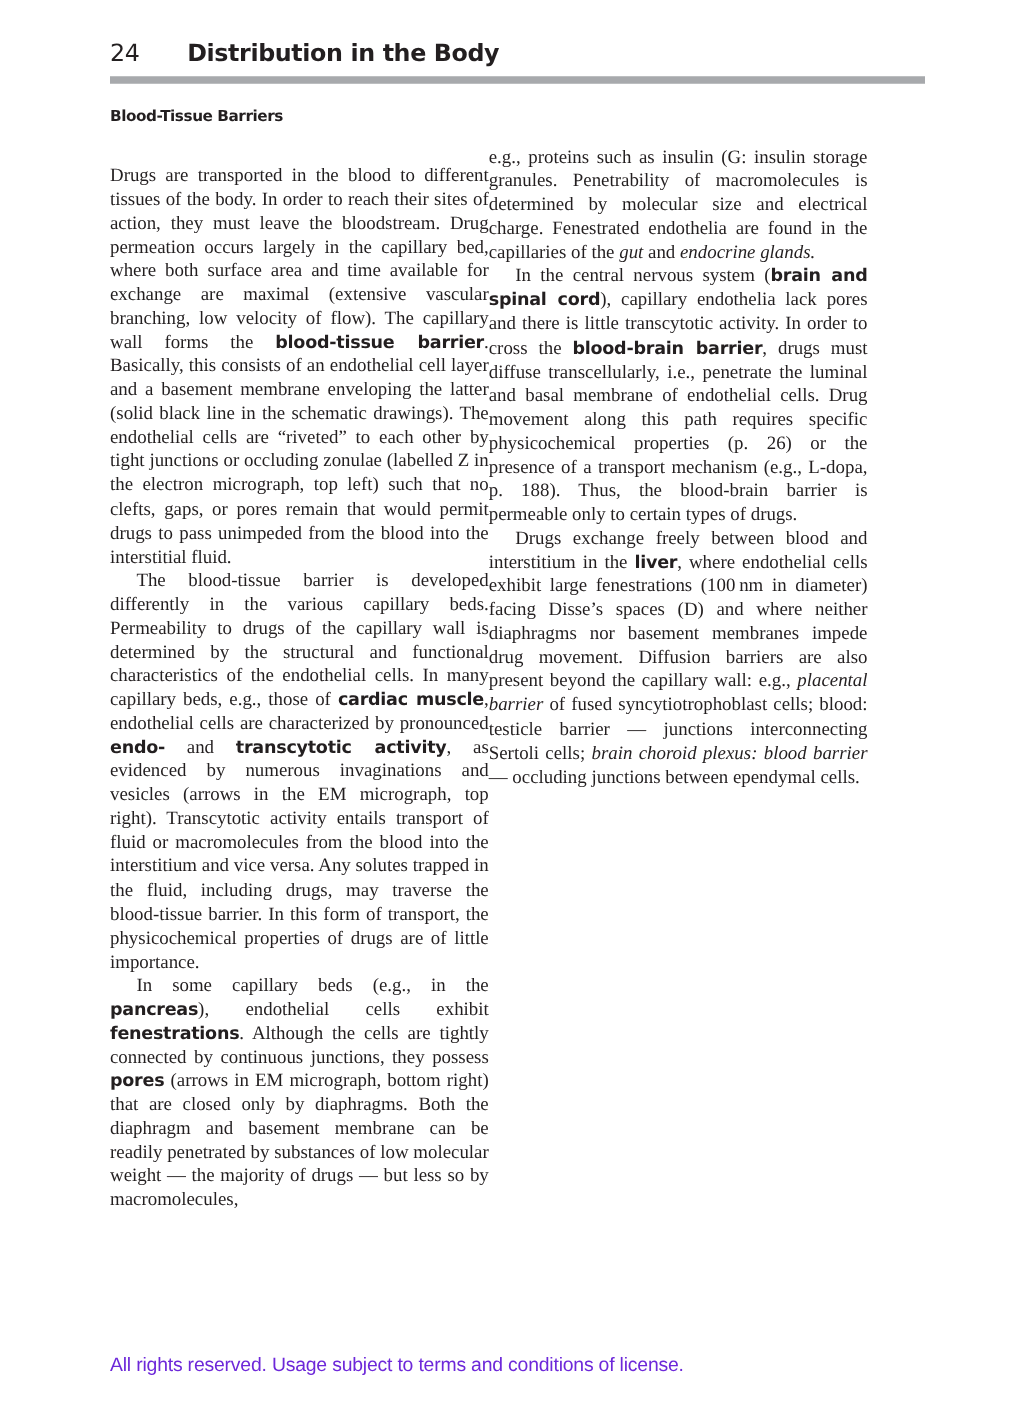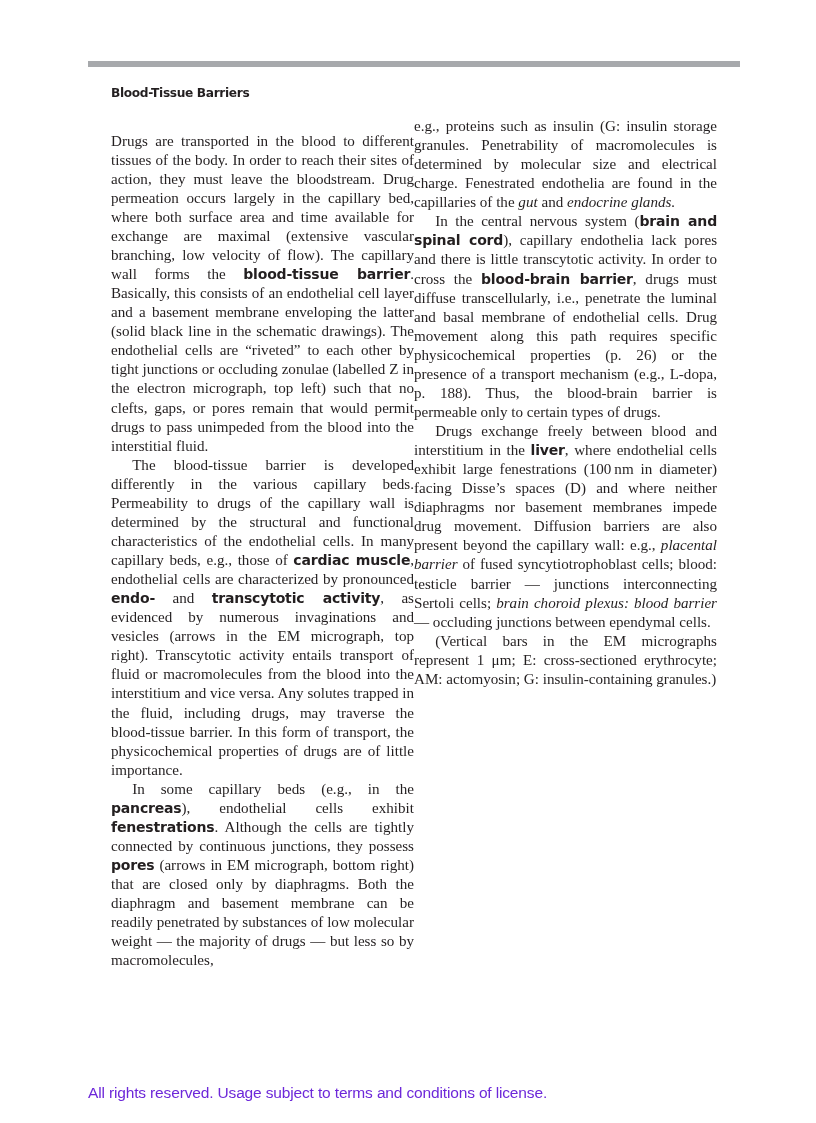--- a/index.html
+++ b/index.html
@@ -59,21 +59,21 @@
   }
 
   
   .cols {
     position: absolute;
     left: 88px;
     top: 86px;
     width: 652px;
     height: 960px;
     display: flex;
-    justify-content: center;
+    justify-content: flex-start;
   }
   .col {
     width: 303px;
   }
 
   .sec-title {
     font-family: "DejaVu Sans", sans-serif;
     font-size: 12.2px;
     font-weight: bold;
     color: #231f20;
@@ -126,39 +126,42 @@
     color: #6d28d9;
     letter-spacing: -0.15px;
     white-space: nowrap;
   }
 </style>
 </head>
 <body>
 
 <div class="page">
 
+  <div class="runhead">
+    <span class="runhead-folio">24</span>
+    <span class="runhead-title">Distribution in the Body</span>
+  </div>
   <div class="head-rule"></div>
 
   <div class="cols">
 
     <div class="col">
       <h2 class="sec-title">Blood-Tissue Barriers</h2>
       <div id="left-col-paras">
           <p class="body noindent"><span>Drugs are transported in the blood to different tissues of the body. In order to reach their sites of action, they must leave the bloodstream. Drug permeation occurs largely in the capillary bed, where both surface area and time available for exchange are maximal (extensive vascular branching, low velocity of flow). The capillary wall forms the </span><strong>blood-tissue barrier</strong><span>. Basically, this consists of an endothelial cell layer and a basement membrane enveloping the latter (solid black line in the schematic drawings). The endothelial cells are “riveted” to each other by tight junctions or occluding zonulae (labelled Z in the electron micrograph, top left) such that no clefts, gaps, or pores remain that would permit drugs to pass unimpeded from the blood into the interstitial fluid.</span></p>
           <p class="body"><span>The blood-tissue barrier is developed differently in the various capillary beds. Permeability to drugs of the capillary wall is determined by the structural and functional characteristics of the endothelial cells. In many capillary beds, e.g., those of </span><strong>cardiac muscle</strong><span>, endothelial cells are characterized by pronounced </span><strong>endo-</strong><span> and </span><strong>transcytotic activity</strong><span>, as evidenced by numerous invaginations and vesicles (arrows in the EM micrograph, top right). Transcytotic activity entails transport of fluid or macromolecules from the blood into the interstitium and vice versa. Any solutes trapped in the fluid, including drugs, may traverse the blood-tissue barrier. In this form of transport, the physicochemical properties of drugs are of little importance.</span></p>
           <p class="body"><span>In some capillary beds (e.g., in the </span><strong>pancreas</strong><span>), endothelial cells exhibit </span><strong>fenestrations</strong><span>. Although the cells are tightly connected by continuous junctions, they possess </span><strong>pores</strong><span> (arrows in EM micrograph, bottom right) that are closed only by diaphragms. Both the diaphragm and basement membrane can be readily penetrated by substances of low molecular weight — the majority of drugs — but less so by macromolecules,</span></p>
         </div>
     </div>
 
     <div class="col">
       <div id="right-col-paras">
           <p class="body noindent"><span>e.g., proteins such as insulin (G: insulin storage granules. Penetrability of macromolecules is determined by molecular size and electrical charge. Fenestrated endothelia are found in the capillaries of the </span><em>gut</em><span> and </span><em>endocrine glands.</em></p>
           <p class="body"><span>In the central nervous system (</span><strong>brain and spinal cord</strong><span>), capillary endothelia lack pores and there is little transcytotic activity. In order to cross the </span><strong>blood-brain barrier</strong><span>, drugs must diffuse transcellularly, i.e., penetrate the luminal and basal membrane of endothelial cells. Drug movement along this path requires specific physicochemical properties (p. 26) or the presence of a transport mechanism (e.g., L-dopa, p. 188). Thus, the blood-brain barrier is permeable only to certain types of drugs.</span></p>
           <p class="body"><span>Drugs exchange freely between blood and interstitium in the </span><strong>liver</strong><span>, where endothelial cells exhibit large fenestrations (100 nm in diameter) facing Disse’s spaces (D) and where neither diaphragms nor basement membranes impede drug movement. Diffusion barriers are also present beyond the capillary wall: e.g., </span><em>placental barrier</em><span> of fused syncytiotrophoblast cells; blood: testicle barrier — junctions interconnecting Sertoli cells; </span><em>brain choroid plexus: blood barrier</em><span> — occluding junctions between ependymal cells.</span></p>
-          <p class="body"><span>(Vertical bars in the EM micrographs represent 1 μm; E: cross-sectioned erythrocyte; AM: actomyosin; G: insulin-containing granules.)</span></p>
         </div>
     </div>
 
   </div>
 
   <div class="footer-rights">All rights reserved. Usage subject to terms and conditions of license.</div>
 
 </div>
 
 </body></html>

